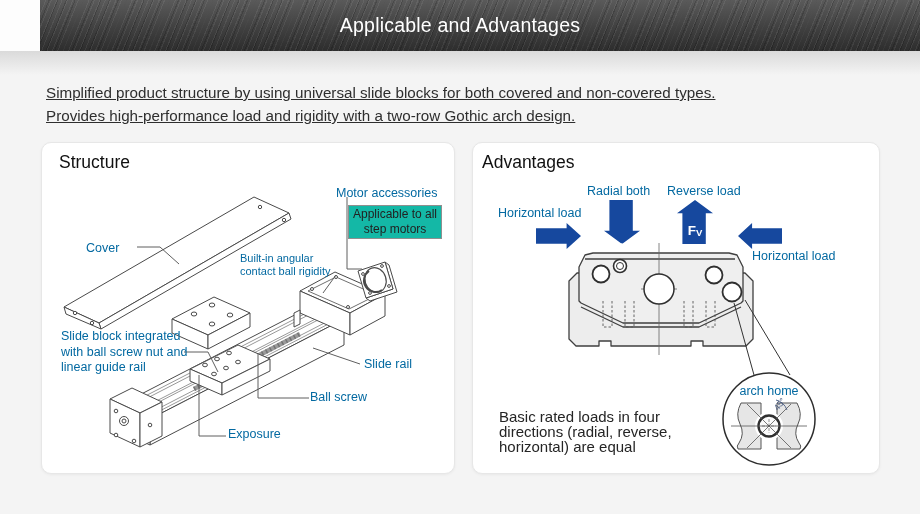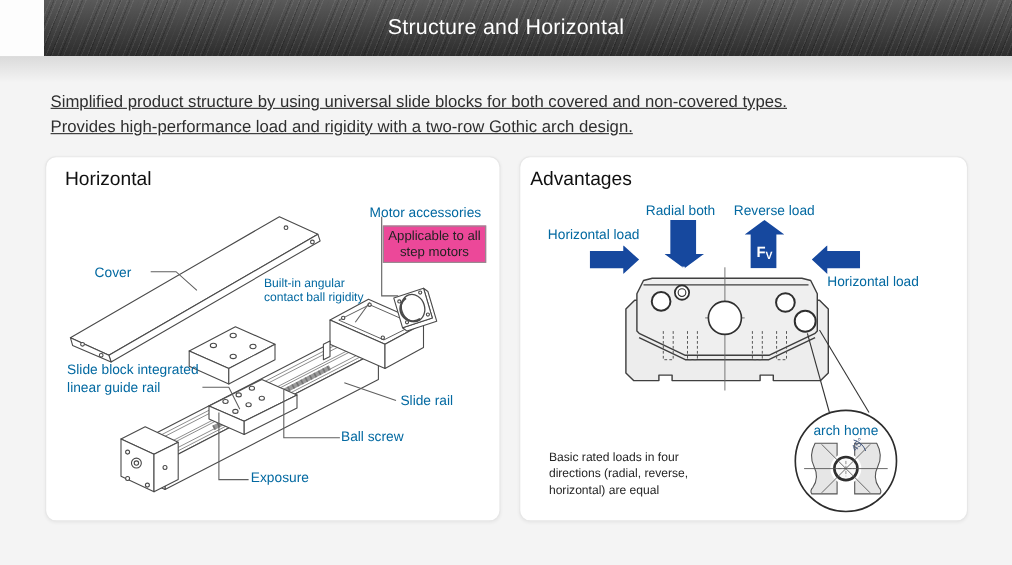--- a/index.html
+++ b/index.html
@@ -25,56 +25,56 @@
   
   .panel{position:absolute;top:142px;height:330px;background:#ffffff;border:1px solid #e7e7e7;
          border-radius:10px;box-shadow:0 1px 3px rgba(0,0,0,0.05);}
   #panel-structure{left:41px;width:412px;}
   #panel-advantages{left:472px;width:406px;}
   .panel-title{position:absolute;font-size:17.5px;color:#101010;white-space:nowrap;}
 
   .dlabel{position:absolute;font-size:12.5px;color:#0369a1;white-space:nowrap;line-height:15.5px;}
   .dlabel.small{font-size:11px;line-height:13px;}
   .boxed{border:1px solid #8f8f8f;text-align:center;font-size:12px;line-height:15px;
-         padding:1px 0;background:#ec4899;}
+         padding:1px 0;background:#14b8a6;}
 
   svg{position:absolute;left:0;top:0;}
   svg *{vector-effect:non-scaling-stroke;}
 
   
   .arrow{position:absolute;background:#16489e;display:flex;color:#fff;}
   .arrow .f{font-size:13.5px;font-weight:bold;line-height:13px;margin-top:37px;}
   .arrow .f .sub{font-size:9.5px;position:relative;top:1px;}
   #arrow-fh-right{left:63px;top:80px;width:45px;height:26px;align-items:center;
     clip-path:polygon(0 20%,68% 20%,68% 0,100% 50%,68% 100%,68% 80%,0 80%);padding-left:9px;box-sizing:border-box;}
   #arrow-fh-left{left:265px;top:80px;width:44px;height:26px;align-items:center;justify-content:flex-end;
     clip-path:polygon(100% 20%,32% 20%,32% 0,0 50%,32% 100%,32% 80%,100% 80%);padding-right:6px;box-sizing:border-box;}
   #arrow-fv-down{left:131px;top:57px;width:36px;height:44px;justify-content:center;
     clip-path:polygon(15% 0,80% 0,80% 70%,100% 70%,50% 100%,0 70%,15% 70%);padding-top:4px;box-sizing:border-box;}
   #arrow-fv-up{left:204px;top:57px;width:36px;height:44px;justify-content:center;align-items:flex-end;
     clip-path:polygon(50% 0,100% 30%,80% 30%,80% 100%,15% 100%,15% 30%,0 30%);padding-bottom:6px;box-sizing:border-box;}
 
-  .note-line{position:absolute;font-size:11px;line-height:15.5px;color:#252525;white-space:nowrap;}
+  .note-line{position:absolute;font-size:15px;line-height:15.5px;color:#252525;white-space:nowrap;}
 </style>
 </head>
 <body>
 
 <div id="stage">
 
   <div id="header-band"></div>
   <div id="banner">
-    <span class="title">Structure and Horizontal</span>
+    <span class="title">Applicable and Advantages</span>
   </div>
   <div id="header-shadow"></div>
 
   <div class="intro-line" style="top:84px">Simplified product structure by using universal slide blocks for both covered and non-covered types.</div>
   <div class="intro-line" style="top:107px">Provides high-performance load and rigidity with a two-row Gothic arch design.</div>
 
   <div id="panel-structure" class="panel">
-    <div class="panel-title" style="left:17px;top:9px">Horizontal</div>
+    <div class="panel-title" style="left:17px;top:9px">Structure</div>
 
     <svg width="412" height="330" viewBox="0 0 412 330">
       <g stroke="#4a4a4a" stroke-width="1" fill="#ffffff" stroke-linejoin="round">
 
         <path d="M22,164 L212,54 L247,70 L57,180 Z"></path>
         <path d="M57,180 L247,70 L249,76 L59,186 Z"></path>
         <path d="M22,164 L57,180 L59,186 L24,171 Z"></path>
         <circle cx="33" cy="170" r="1.7"></circle>
           <circle cx="50" cy="180" r="1.7"></circle>
         <circle cx="218" cy="64" r="1.7"></circle>
@@ -159,20 +159,21 @@
       <div>Applicable to all</div>
       <div>step motors</div>
     </div>
     <div class="dlabel" style="left:44px;top:98px">Cover</div>
     <div class="dlabel small" style="left:198px;top:109px">
       <div>Built-in angular</div>
       <div>contact ball rigidity</div>
     </div>
     <div class="dlabel" style="left:19px;top:186px">
       <div>Slide block integrated</div>
+      <div>with ball screw nut and</div>
       <div>linear guide rail</div>
     </div>
     <div class="dlabel" style="left:322px;top:214px">Slide rail</div>
     <div class="dlabel" style="left:268px;top:247px">Ball screw</div>
     <div class="dlabel" style="left:186px;top:284px">Exposure</div>
   </div>
 
   <div id="panel-advantages" class="panel">
     <div class="panel-title" style="left:9px;top:9px">Advantages</div>
 

